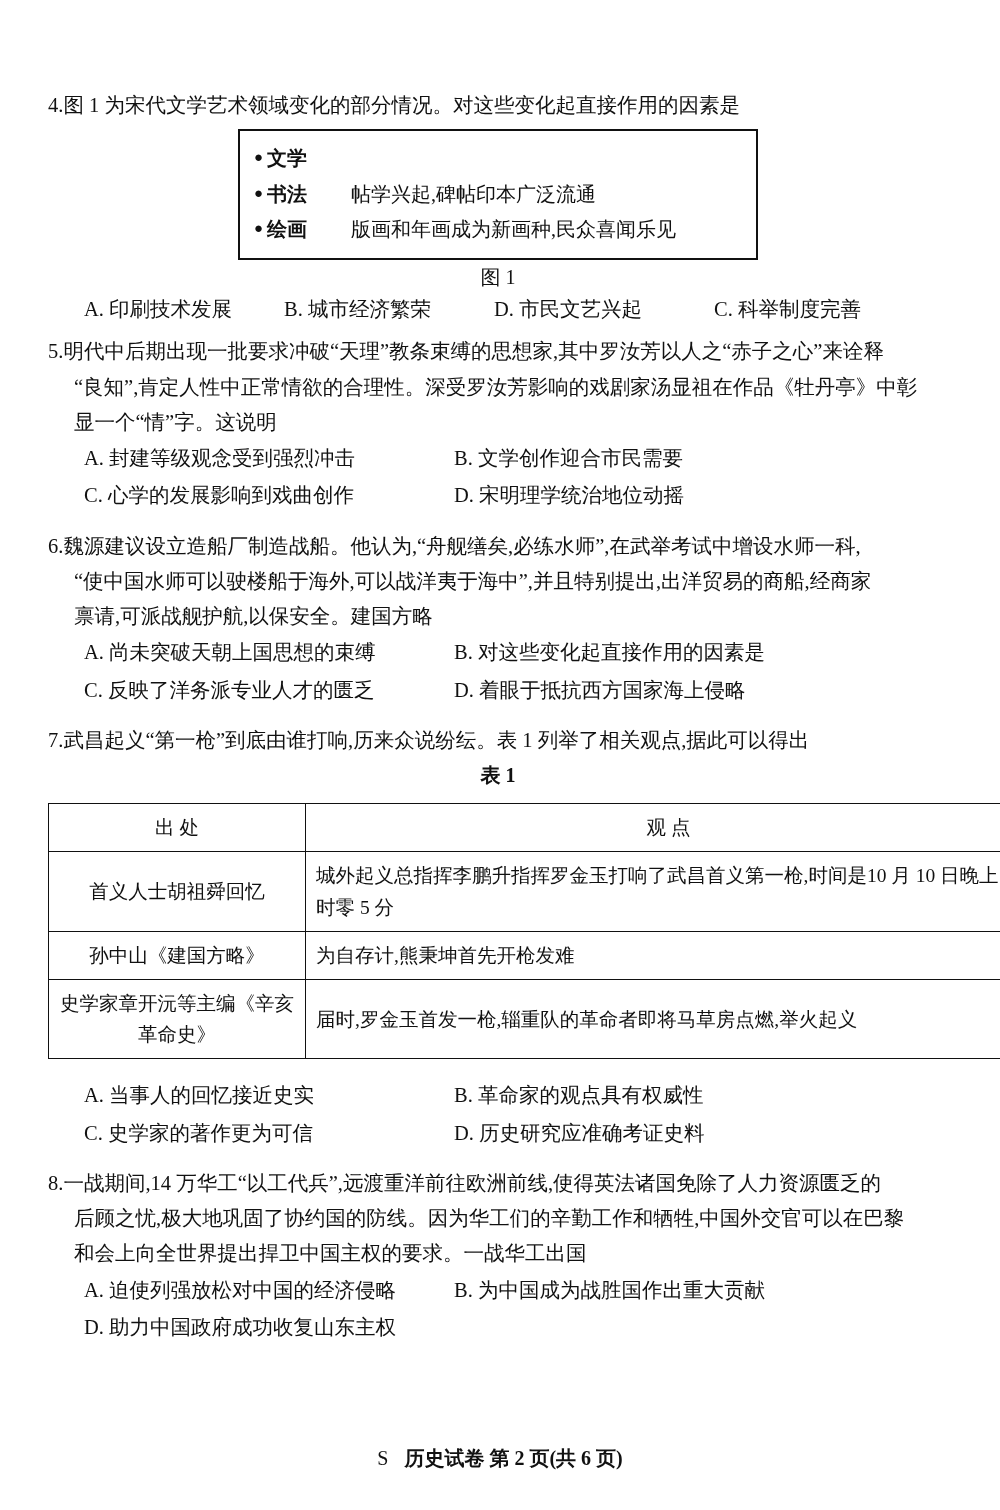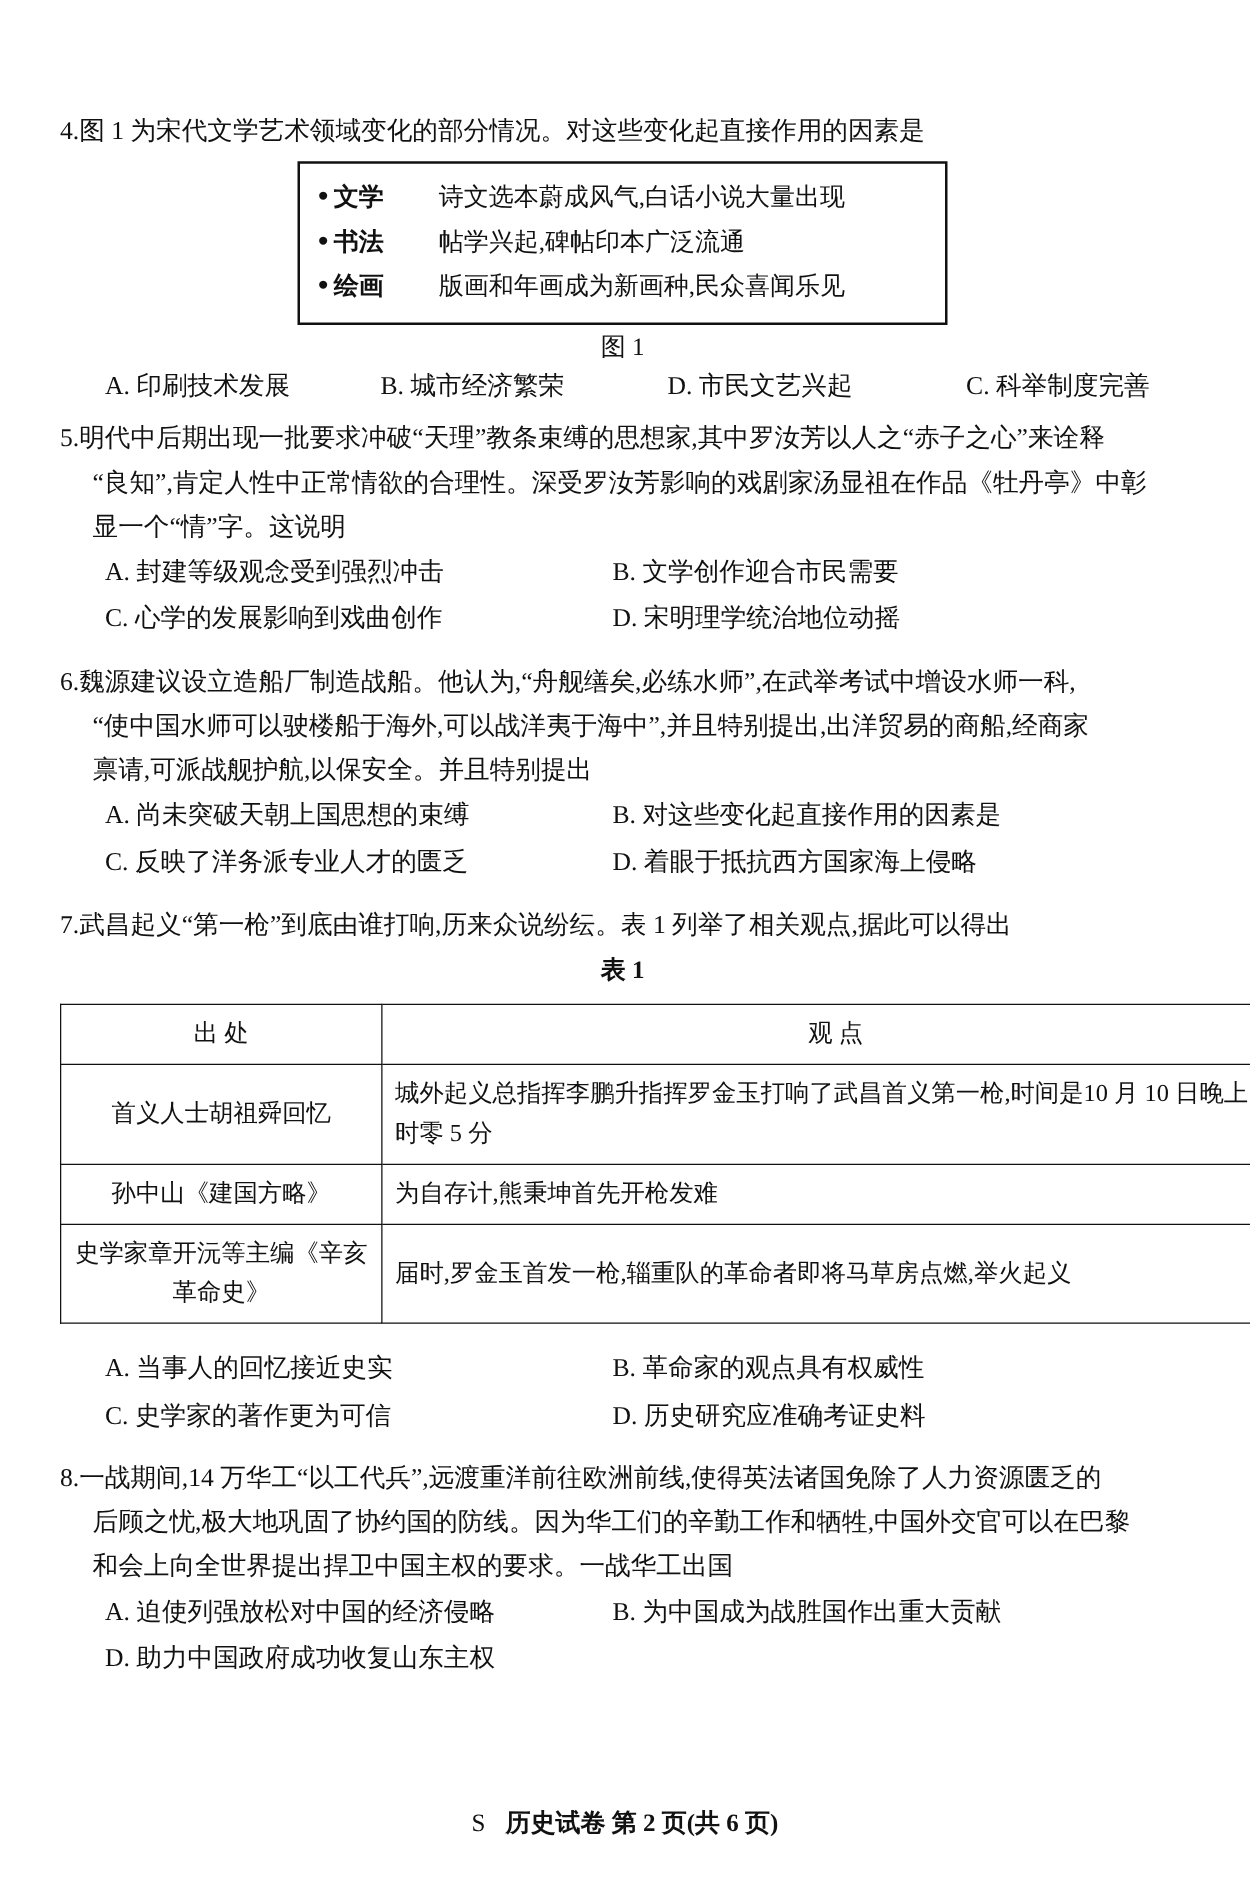--- a/index.html
+++ b/index.html
@@ -42,21 +42,20 @@
     display: block;
     padding-left: 0;
   }
   .opts {
     padding-left: 36px;
     font-size: 20.5px;
     line-height: 1.82;
   }
   .opts-row {
     display: flex;
-    gap: 36px;
   }
   .opt {
     white-space: nowrap;
   }
   .opts-2 .opt:nth-child(1) { width: 370px; }
   .opts-4 .opt { width: 190px; }
   .opts-4 .opt:nth-child(1) { width: 200px; }
   .opts-4 .opt:nth-child(2) { width: 210px; }
   .opts-4 .opt:nth-child(3) { width: 220px; }
 
@@ -151,21 +150,20 @@
   <div class="q">
     <div class="q-body">
       <span class="q-num-line"><span>4.</span><span>图 1 为宋代文学艺术领域变化的部分情况。对这些变化起直接作用的因素是</span></span>
     </div>
 
     <div class="fig-wrap">
       <div class="fig-box">
         <div class="fig-line">
           <span class="bullet">●</span>
           <span class="fig-cat">文学</span>
-          <span>诗文选本蔚成风气,白话小说大量出现</span>
         </div>
         <div class="fig-line">
           <span class="bullet">●</span>
           <span class="fig-cat">书法</span>
           <span>帖学兴起,碑帖印本广泛流通</span>
         </div>
         <div class="fig-line">
           <span class="bullet">●</span>
           <span class="fig-cat">绘画</span>
           <span>版画和年画成为新画种,民众喜闻乐见</span>
@@ -201,21 +199,21 @@
       </div>
     </div>
   </div>
 
   <div class="spacer-8"></div>
 
   <div class="q">
     <div class="q-body">
       <span class="noindent"><span>6.</span><span>魏源建议设立造船厂制造战船。他认为,“舟舰缮矣,必练水师”,在武举考试中增设水师一科,</span></span>
       <span class="indent">“使中国水师可以驶楼船于海外,可以战洋夷于海中”,并且特别提出,出洋贸易的商船,经商家</span>
-      <span class="indent">禀请,可派战舰护航,以保安全。并且特别提出</span>
+      <span class="indent">禀请,可派战舰护航,以保安全。建国方略</span>
     </div>
     <div class="opts opts-2">
       <div class="opts-row">
         <span class="opt">A. 尚未突破天朝上国思想的束缚</span>
         <span class="opt">B. 对这些变化起直接作用的因素是</span>
       </div>
       <div class="opts-row">
         <span class="opt">C. 反映了洋务派专业人才的匮乏</span>
         <span class="opt">D. 着眼于抵抗西方国家海上侵略</span>
       </div>

